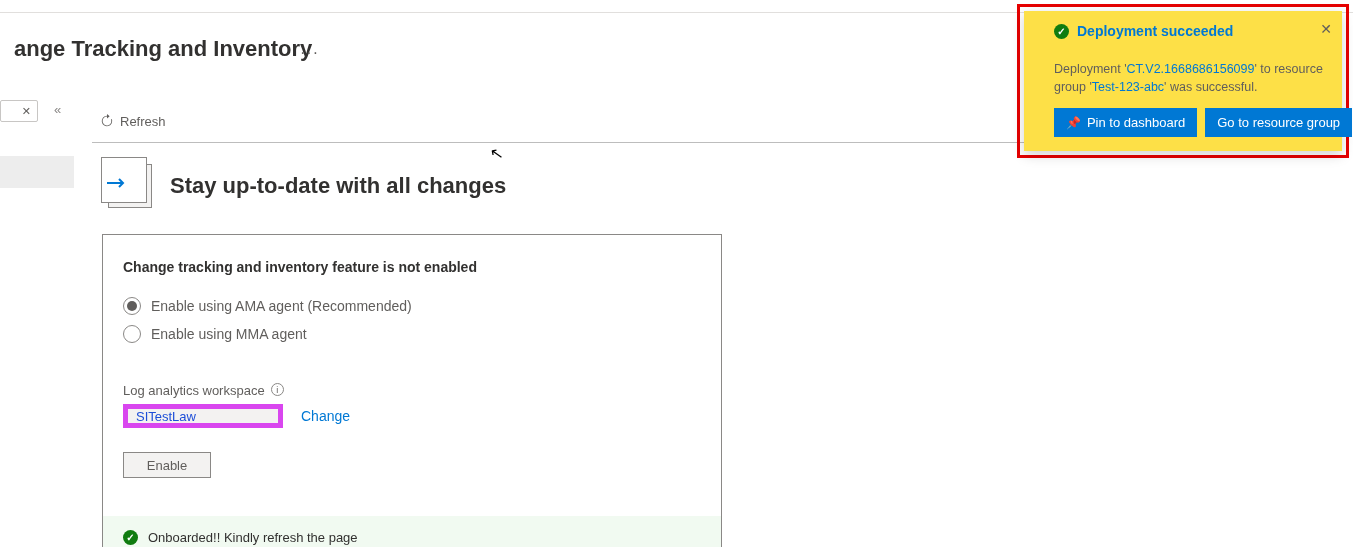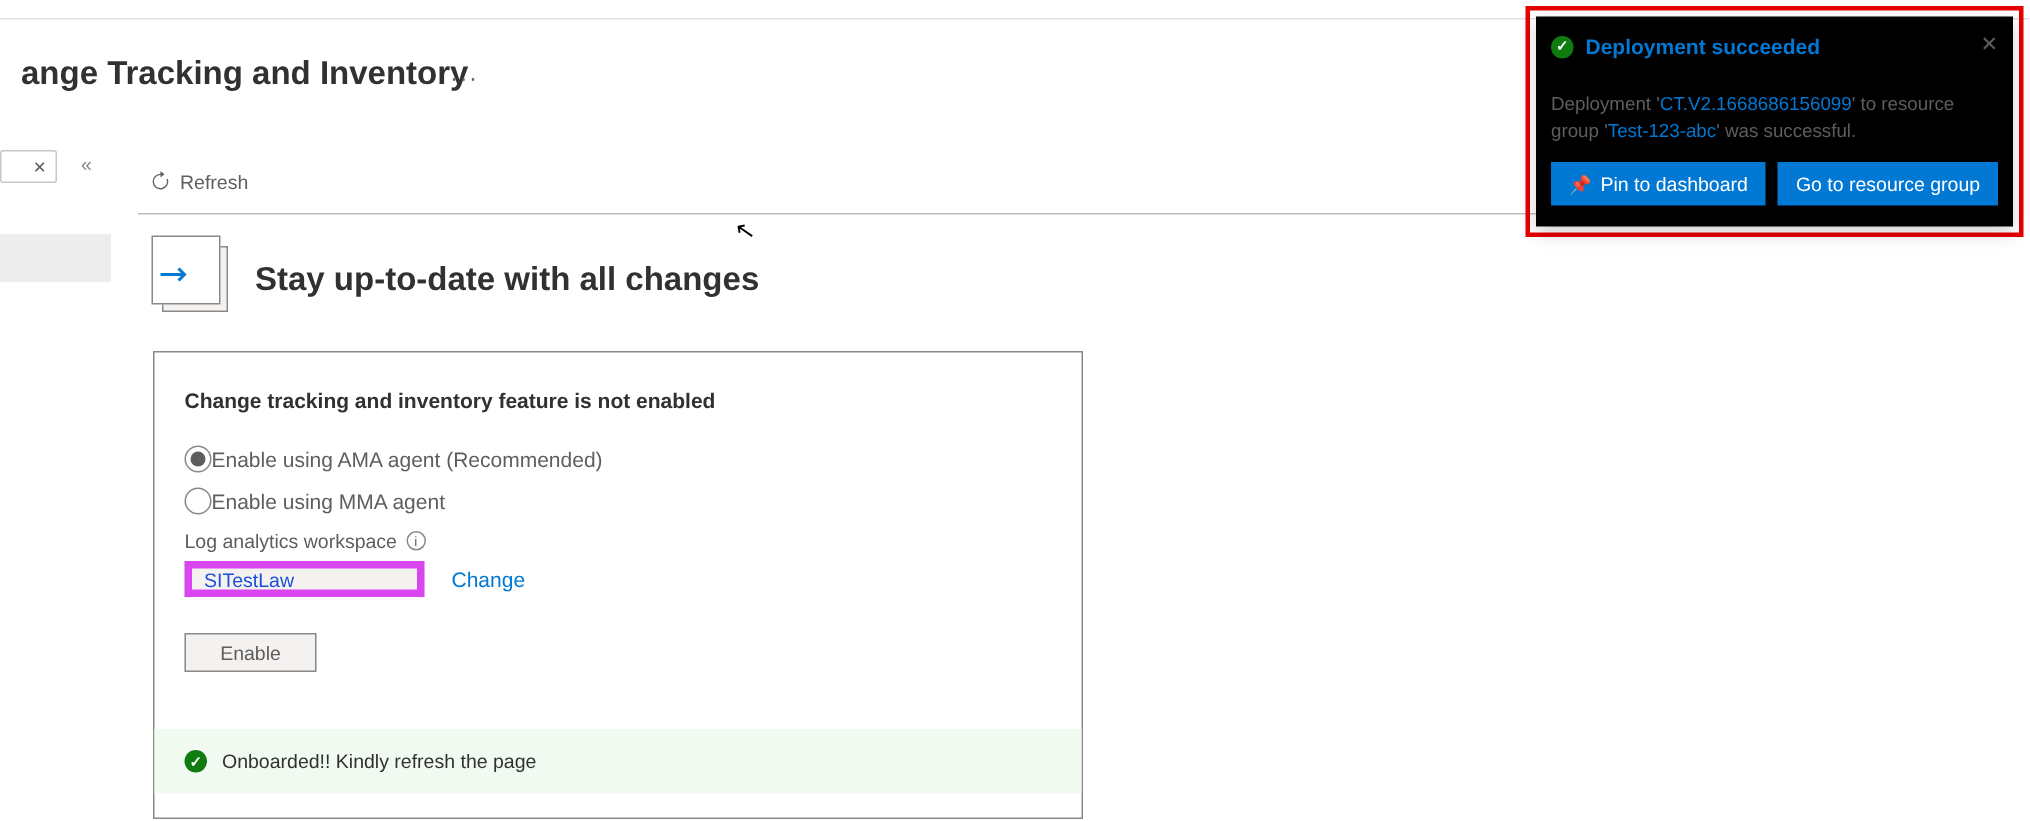--- a/index.html
+++ b/index.html
@@ -91,27 +91,27 @@
   .hero-title { font-size: 22px; font-weight: 700; }
   .card {
     position: absolute;
     top: 234px; left: 102px;
     width: 620px;
     border: 1px solid #8a8886;
     background: #fff;
     padding: 24px 20px 0 20px;
   }
   .card-subtitle { font-size: 14px; font-weight: 600; margin-bottom: 22px; }
-  .radio-row { display: flex; align-items: center; color: #605e5c; font-size: 14px; margin-bottom: 10px; }
+  .radio-row { display: flex; align-items: center; gap: 10px; color: #605e5c; font-size: 14px; margin-bottom: 10px; }
   .radio {
     width: 18px; height: 18px; border: 1px solid #8a8886; border-radius: 50%;
     display: flex; align-items: center; justify-content: center;
   }
   .radio.selected::after { content: ""; width: 10px; height: 10px; background: #605e5c; border-radius: 50%; }
-  .law-label { font-size: 13px; color: #605e5c; margin-top: 10px; display: flex; align-items: center; gap: 6px; }
+  .law-label { font-size: 13px; color: #605e5c; margin-top: 40px; display: flex; gap: 6px; }
   .info-icon { width: 13px; height: 13px; border: 1px solid #8a8886; border-radius: 50%; font-size: 9px; display:flex;align-items:center;justify-content:center;color:#605e5c; }
   .law-row { display: flex; align-items: center; gap: 18px; margin-top: 6px; }
   .law-input {
     width: 160px; height: 24px;
     border: 5px solid #d946ef;
     background: #f3f2f1;
     color: #1d4ed8;
     font-size: 13px;
     padding: 0 8px;
   }
@@ -141,23 +141,23 @@
   }
   
   .toast-wrap {
     position: absolute;
     top: 4px; right: 4px;
     width: 332px;
     border: 3px solid #e60000;
     padding: 4px;
   }
   .toast {
-    background: #000000;
+    background: #fde047;
     box-shadow: 0 4px 12px rgba(0,0,0,0.18);
-    padding: 12px 14px 14px 10px;
+    padding: 12px 14px 14px 30px;
     position: relative;
   }
   .toast-header { display:flex; align-items:center; gap:8px; }
   .toast-title { color: #0078d4; font-size: 14px; font-weight: 600; }
   .toast-close { position:absolute; top:10px; right:10px; color:#605e5c; font-size:14px; cursor:pointer; background:none;border:none; }
   .toast-body { font-size: 12.5px; color: #605e5c; margin-top: 22px; line-height: 1.4; }
   .toast-link { color: #0078d4; }
   .toast-actions { display:flex; gap:8px; margin-top: 12px; }
   .toast-btn {
     background: #0078d4; color: #fff; border: none;

